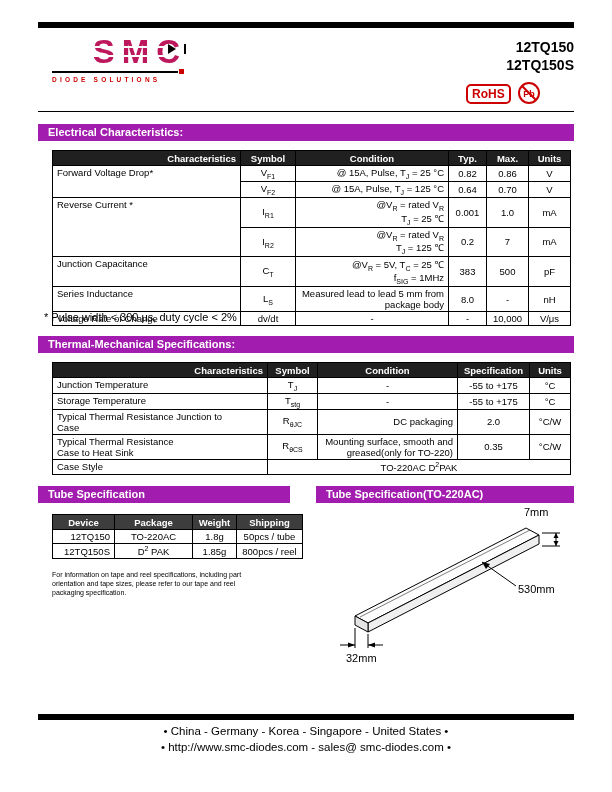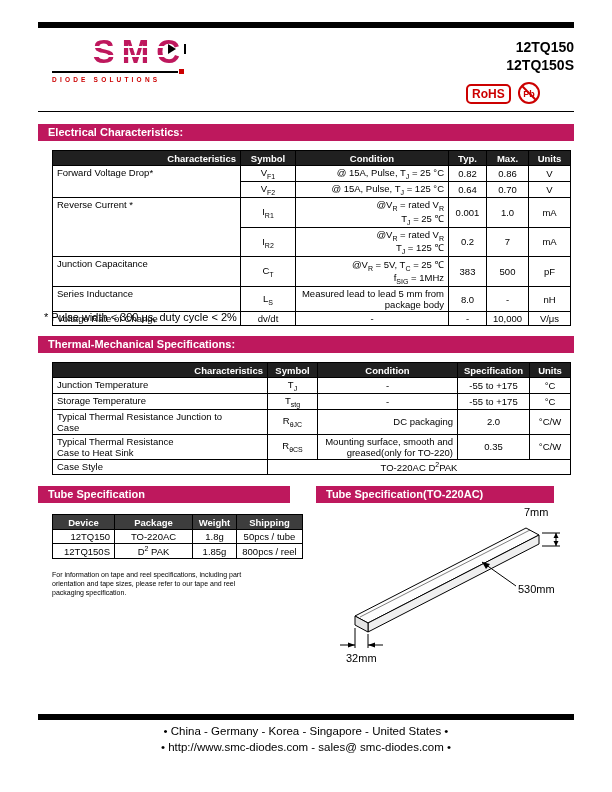--- a/index.html
+++ b/index.html
@@ -29,21 +29,21 @@
 
   .part-numbers { right:38px; top:38px; text-align:right; font-weight:bold; font-size:14px; line-height:18px; }
   .tech-data { left:45px; top:81px; font-weight:bold; font-size:11px; line-height:13px; }
 
   .rohs-badge { left:466px; top:84px; border:2px solid #cc0000; border-radius:5px;
     color:#cc0000; font-weight:bold; font-size:12px; padding:1px 4px; background:#fff; line-height:14px; }
   .pb-badge { left:517px; top:81px; width:24px; height:24px; }
   .header-rule { left:38px; top:111px; width:536px; height:1px; background:#000; }
 
   
-  .banner { background:#be185d; color:#fff; font-weight:bold; font-size:11px;
+  .banner { background:#a21caf; color:#fff; font-weight:bold; font-size:11px;
     line-height:17px; padding-left:10px; height:17px; }
 
   
   table { border-collapse:collapse; table-layout:fixed; }
   th, td { border:1px solid #000; font-size:9.5px; padding:1px 4px; vertical-align:middle; text-align:center; }
   th { background:#202020; color:#fff; font-weight:bold; height:15px; }
   th.ta-l, td.ta-l { text-align:right; }
   td.char { text-align:left; vertical-align:top; }
   sub { font-size:7px; }
   sup { font-size:7px; }
@@ -221,21 +221,21 @@
         <td>°C/W</td>
       </tr>
       <tr>
         <td class="char">Case Style</td>
         <td colspan="4">TO-220AC D<sup>2</sup>PAK</td>
       </tr>
     </tbody>
   </table>
 
   <div class="abs banner" style="left:38px; top:486px; width:252px;">Tube Specification</div>
-  <div class="abs banner" style="left:316px; top:486px; width:238px;">Tube Specification(TO-220AC)</div>
+  <div class="abs banner" style="left:316px; top:486px; width:258px;">Tube Specification(TO-220AC)</div>
 
   <table class="abs tube-table" style="left:52px; top:514px; width:250px;">
     <colgroup>
         <col style="width:62px">
         <col style="width:78px">
         <col style="width:44px">
         <col style="width:66px">
       </colgroup>
     <thead>
       <tr>

